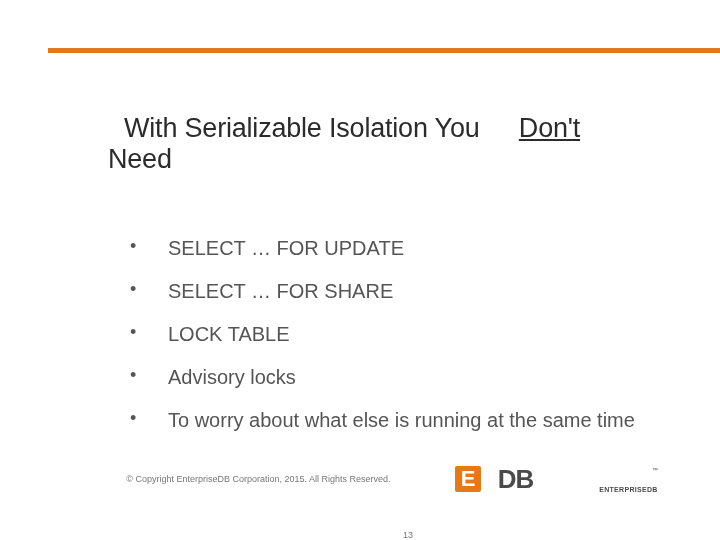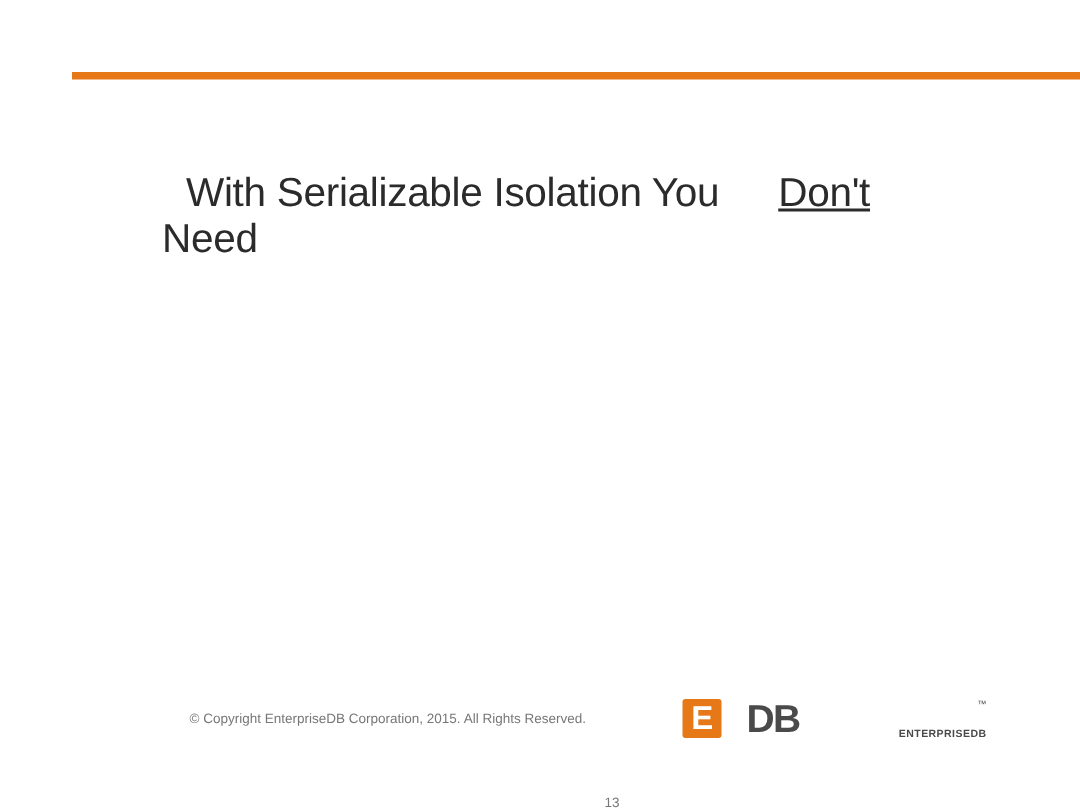--- a/index.html
+++ b/index.html
@@ -119,20 +119,27 @@
 </head>
 <body>
 
 <div class="top-bar"></div>
 
 <div class="content">
   <h1 class="title">
     <span>With Serializable Isolation You </span><span class="underlined">Don't</span><span> Need</span>
   </h1>
 
+  <ul class="bullets">
+    <li><span>SELECT … FOR UPDATE</span></li>
+    <li><span>SELECT … FOR SHARE</span></li>
+    <li><span>LOCK TABLE</span></li>
+    <li><span>Advisory locks</span></li>
+    <li><span>To worry about what else is running at the same time</span></li>
+  </ul>
 </div>
 
 <div class="footer">
   <div class="copyright">© Copyright EnterpriseDB Corporation, 2015. All Rights Reserved.</div>
   <div class="logo">
     <div class="logo-mark">
       <span class="e-square">E</span>
         <span>DB</span>
     </div>
     <div class="logo-text-wrap">

